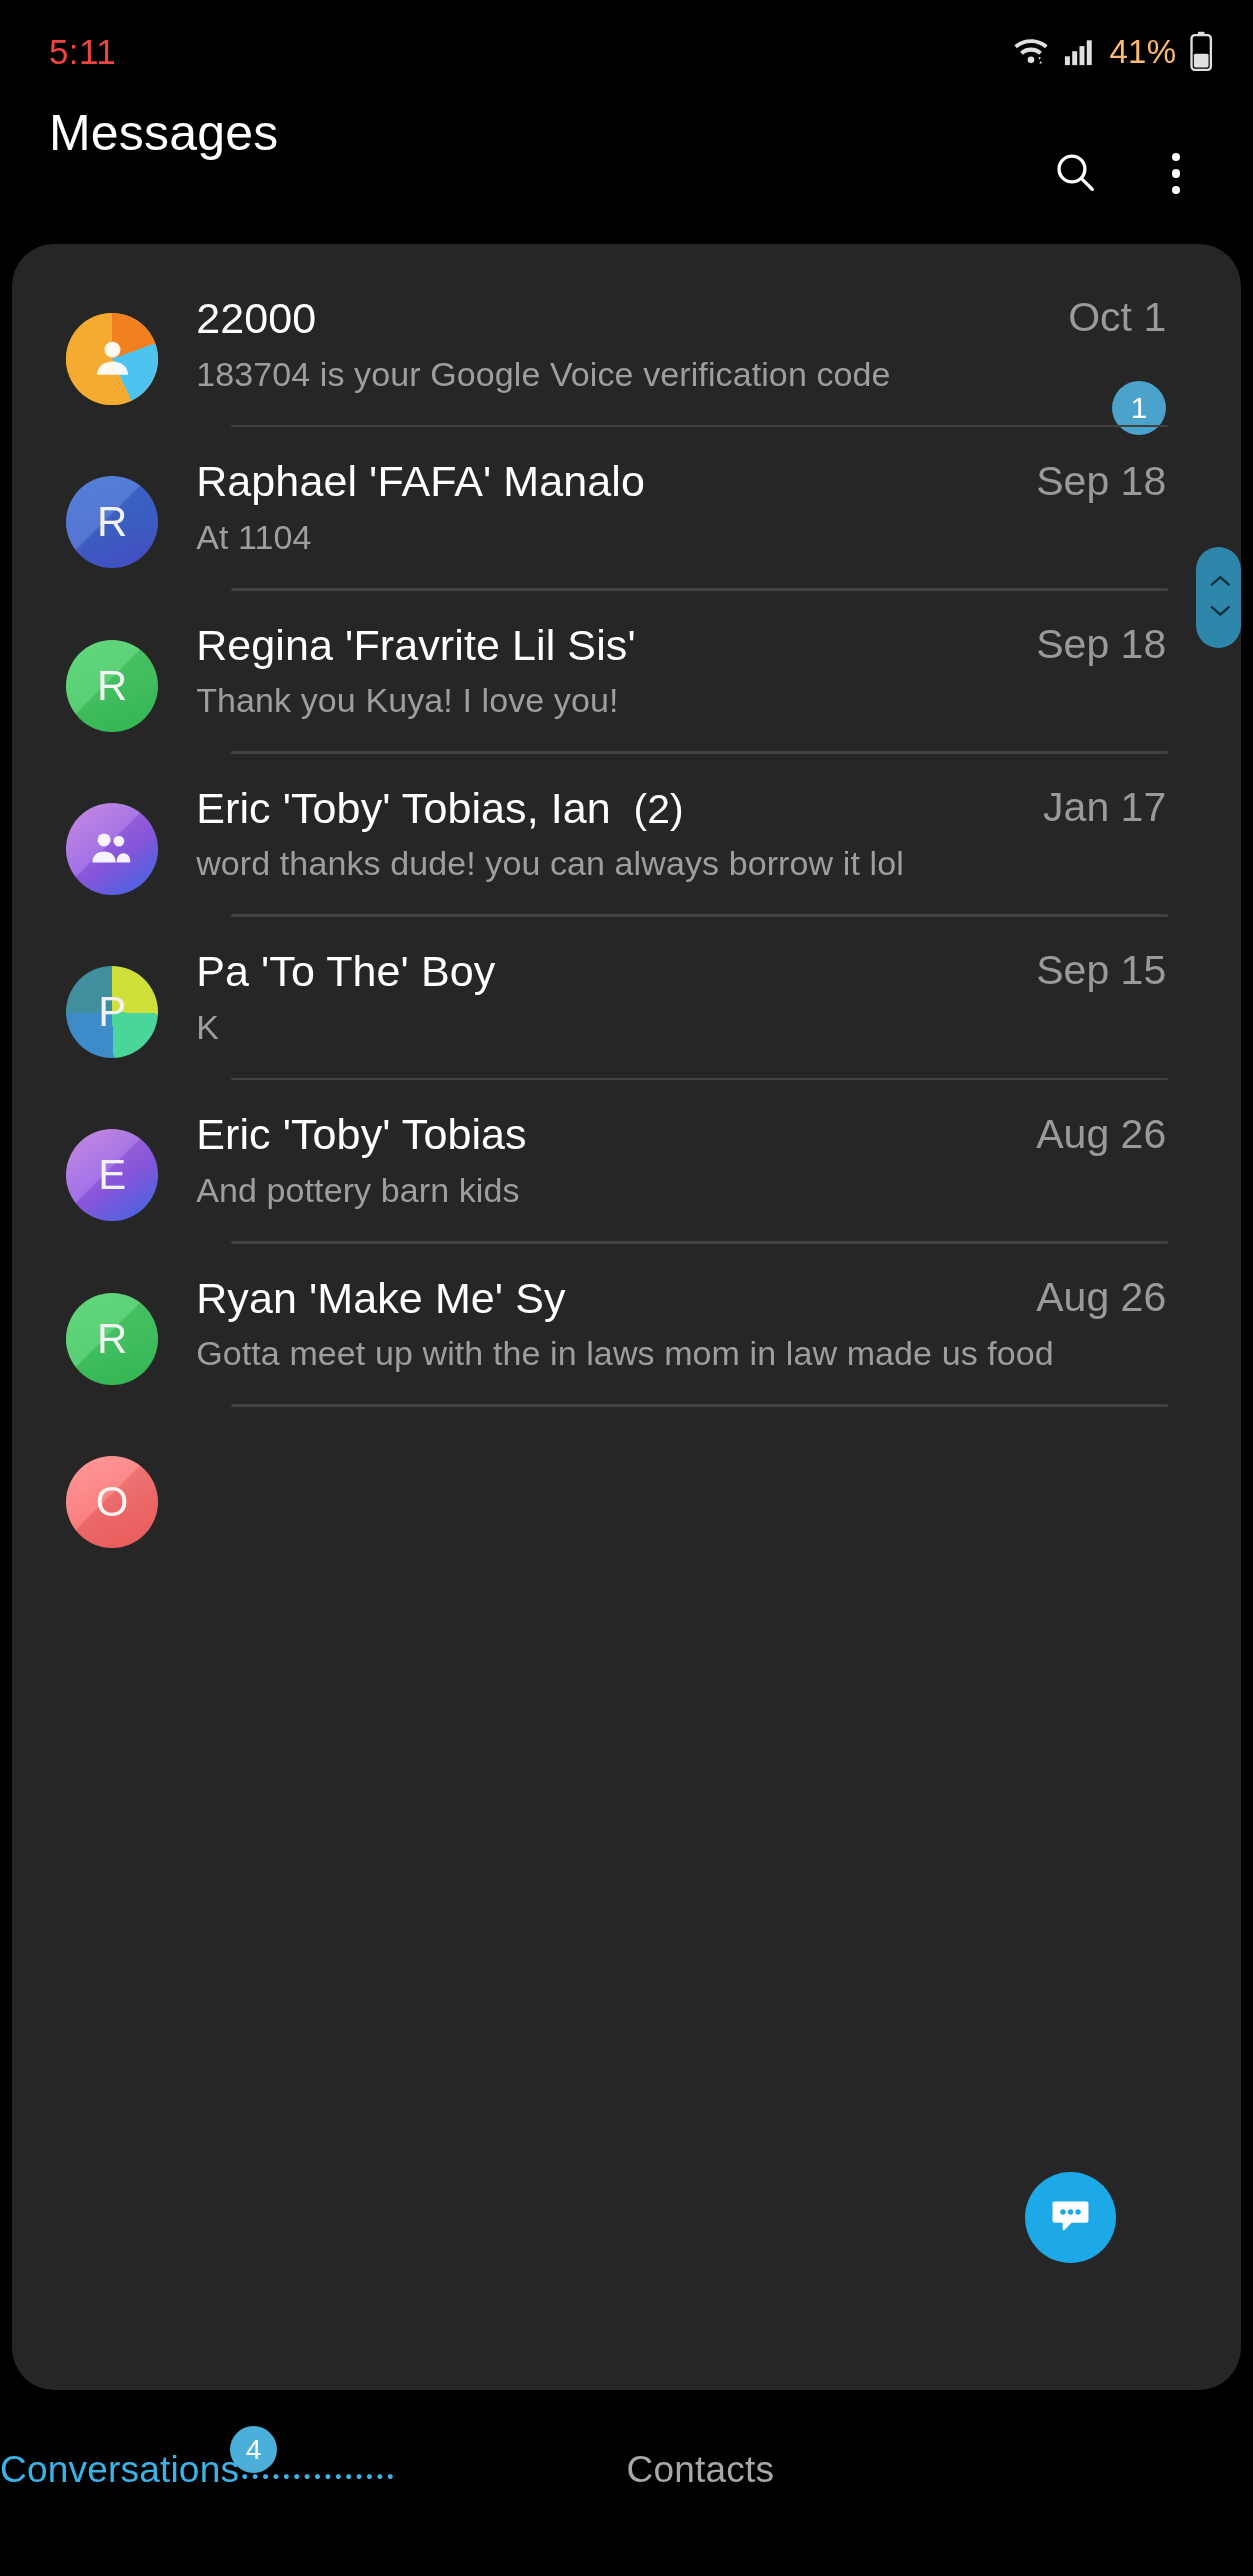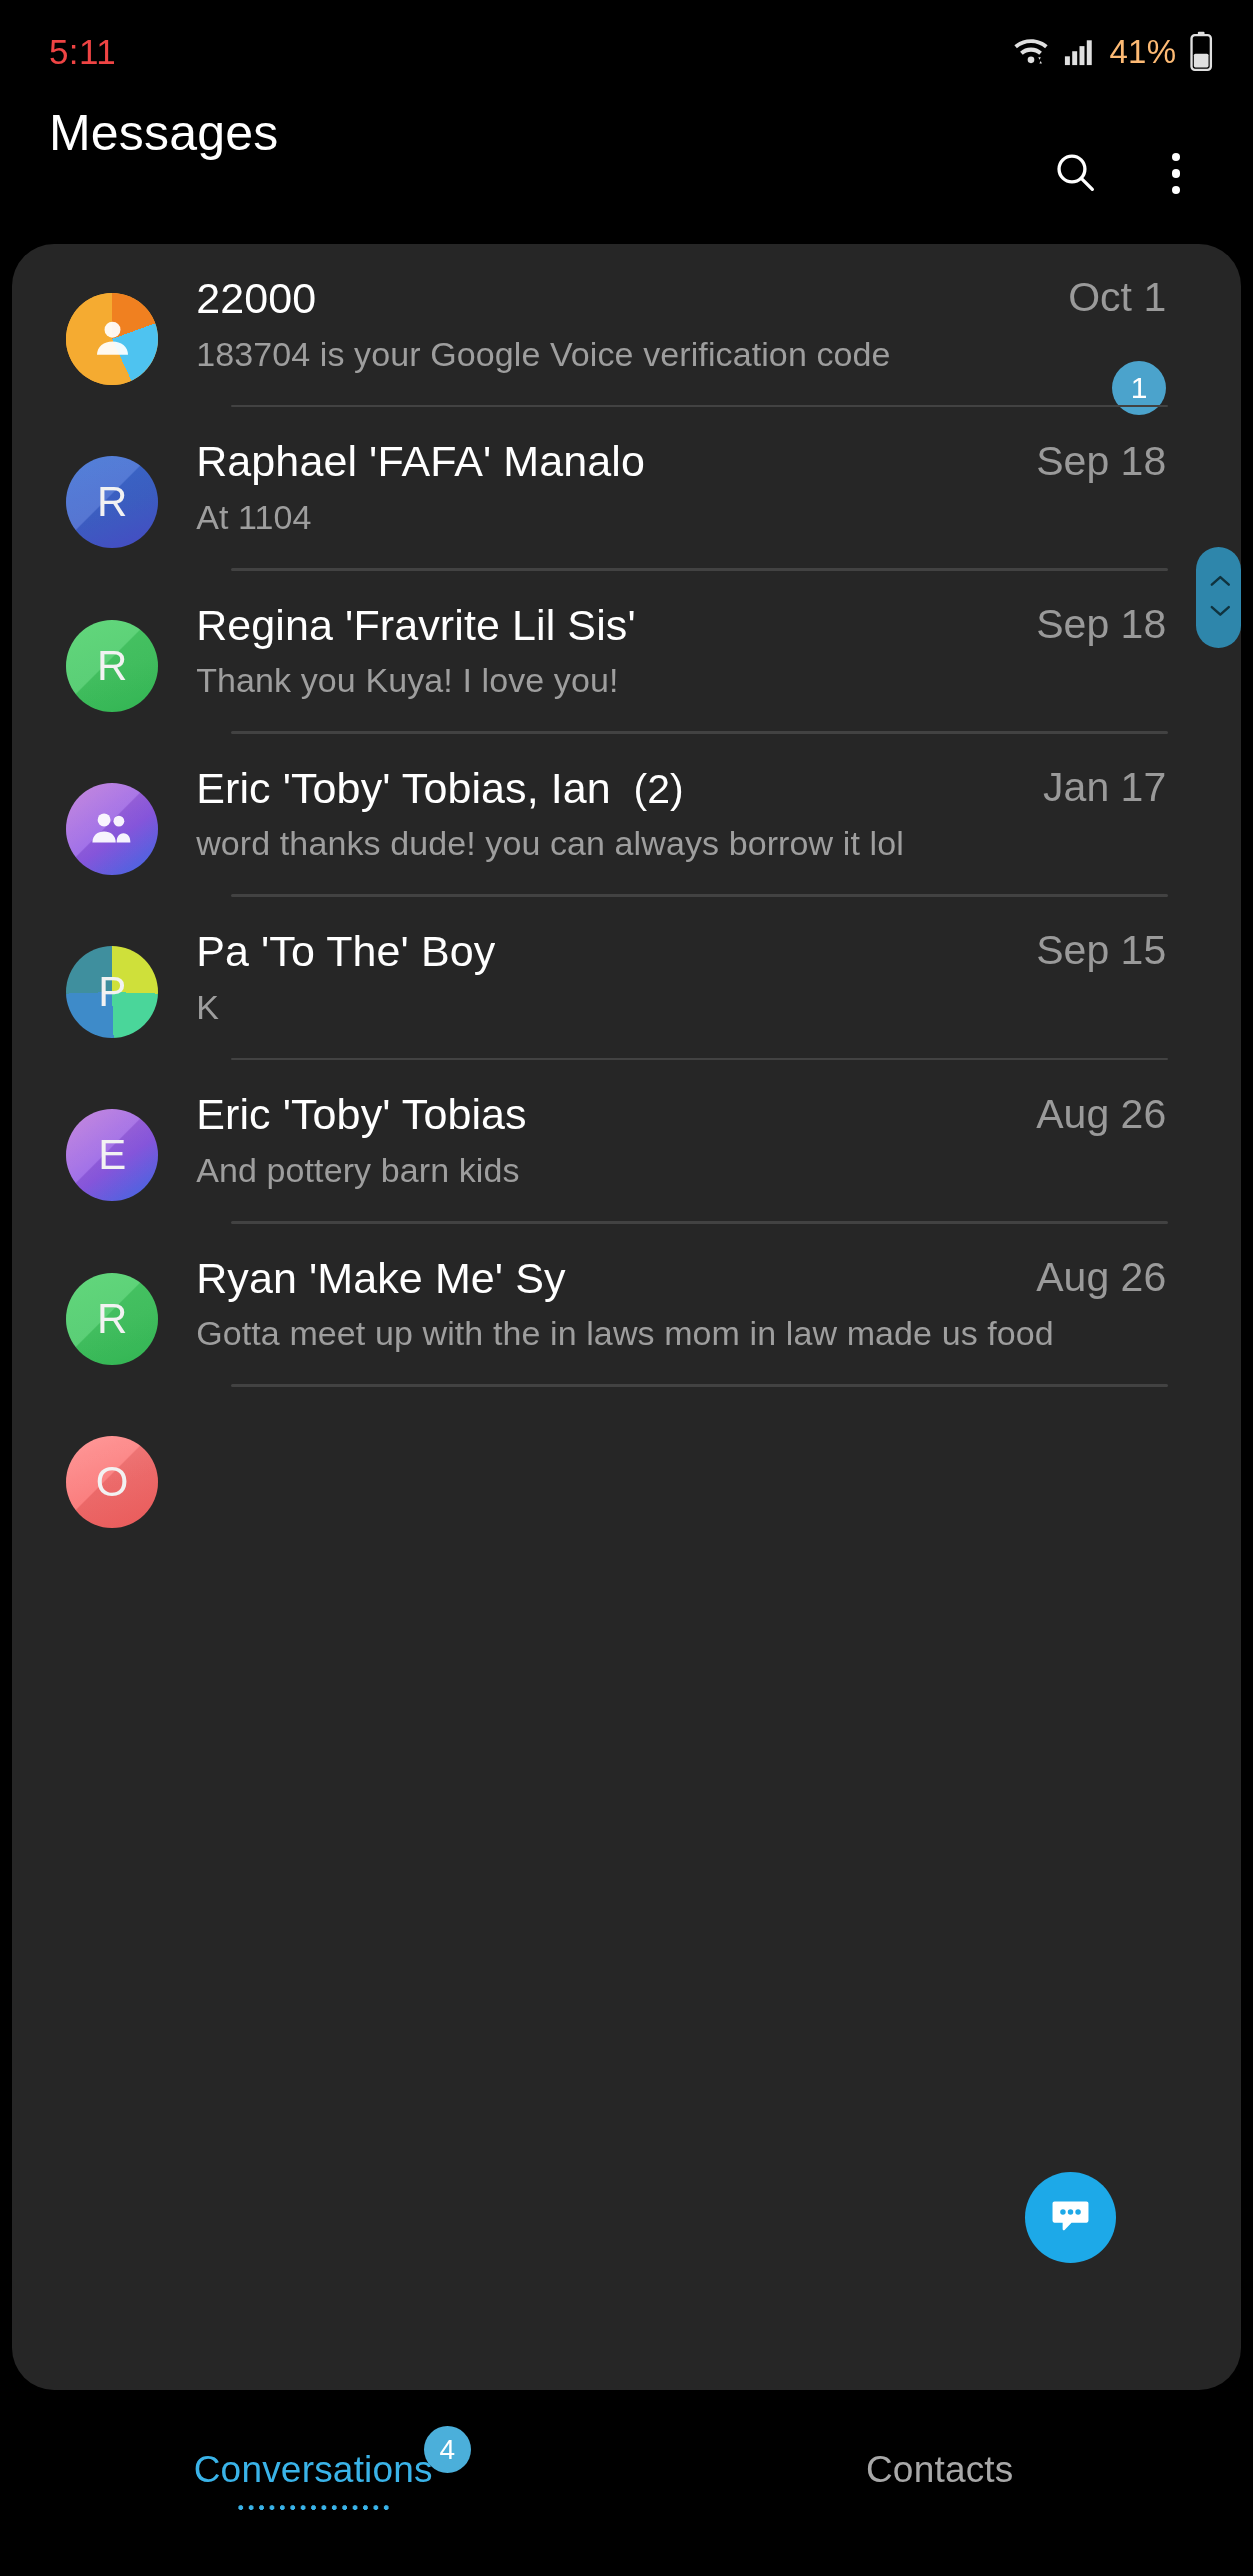--- a/index.html
+++ b/index.html
@@ -40,21 +40,21 @@
 
   
   .list-card {
     position:absolute;
     left:12.2px; top:244px;
     width:1229px; height:2146px;
     background:#262626;
     border-radius:42px;
     overflow:hidden;
   }
-  .conv-list { position:relative; width:100%; }
+  .conv-list { position:relative; width:100%;margin-top:20px; }
 
   .conv-row {
     position:relative;
     display:flex;
     align-items:flex-start;
     padding:30px 75px 0 54px;
     min-height:0;
   }
   .avatar {
     flex:0 0 auto;
@@ -143,21 +143,21 @@
 
   
   .tabbar {
     position:absolute; left:0; bottom:0;
     width:100%; height:165px;
     background:#000;
     display:flex; align-items:flex-start;
   }
   .tab {
     flex:1;
-    display:flex; flex-direction:column; align-items:center;
+    display:flex; flex-direction:row; align-items:center;
     padding-top:38px;
     position:relative;
   }
   .tab-inner { position:relative; display:inline-flex; align-items:flex-start; }
   .tab-label { font-size:37px; color:#a8a8a8; letter-spacing:0.2px; }
   .tab.active .tab-label { color:#3ab3e8; }
   .tab-badge {
     position:absolute; right:-38px; top:-22.6px;
     min-width:47px; height:47px; padding:0 7px;
     border-radius:23.5px; background:#4bafda;

